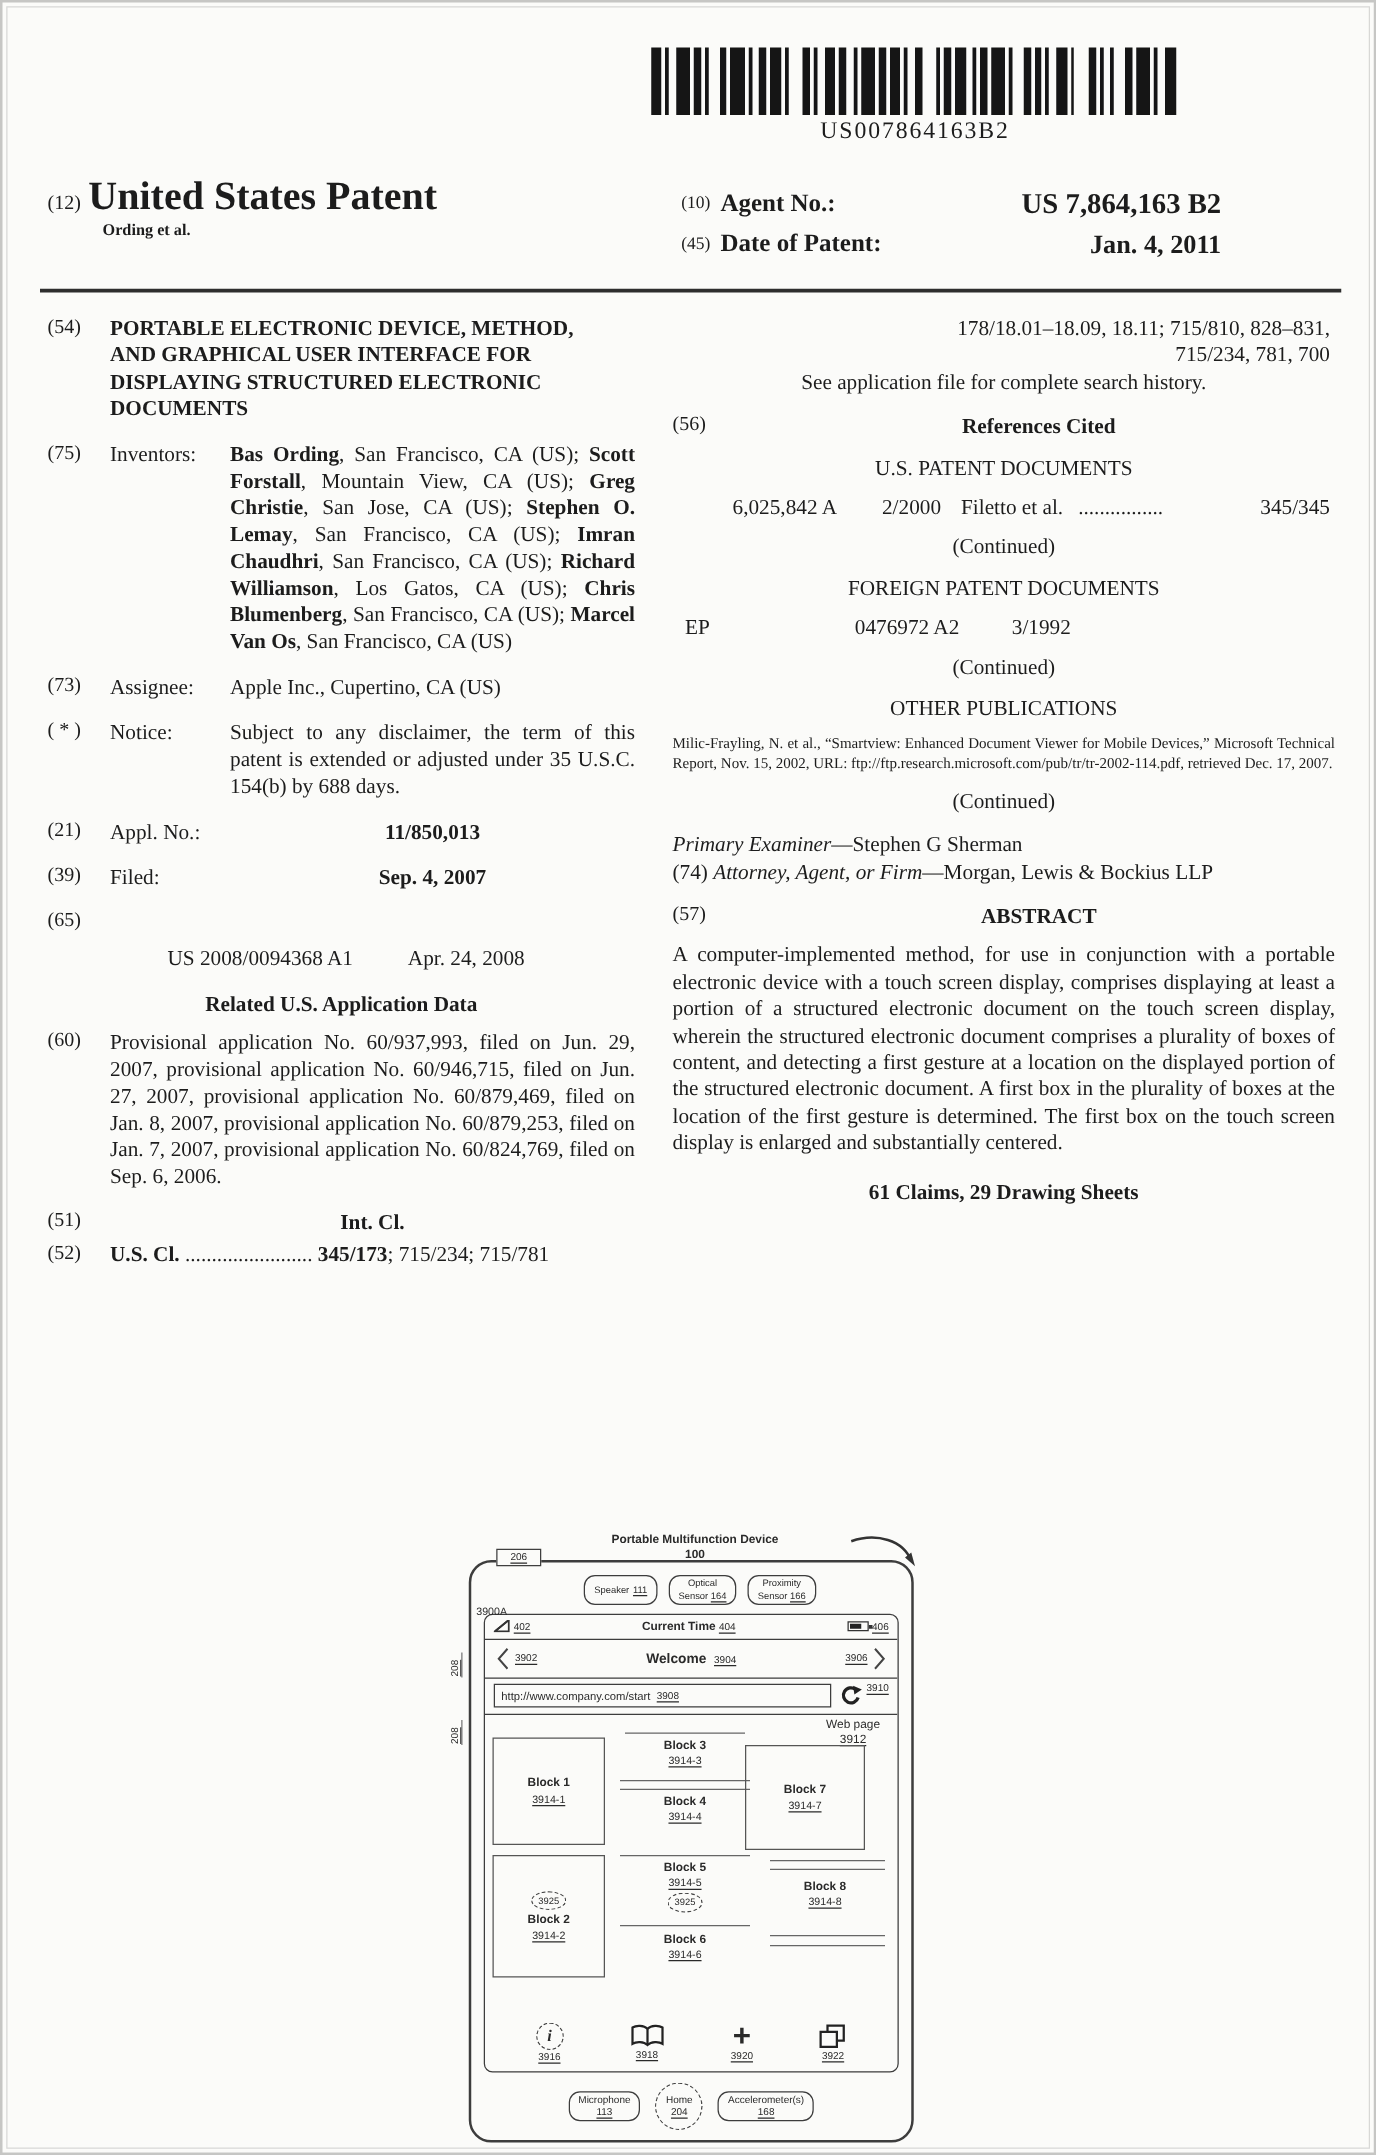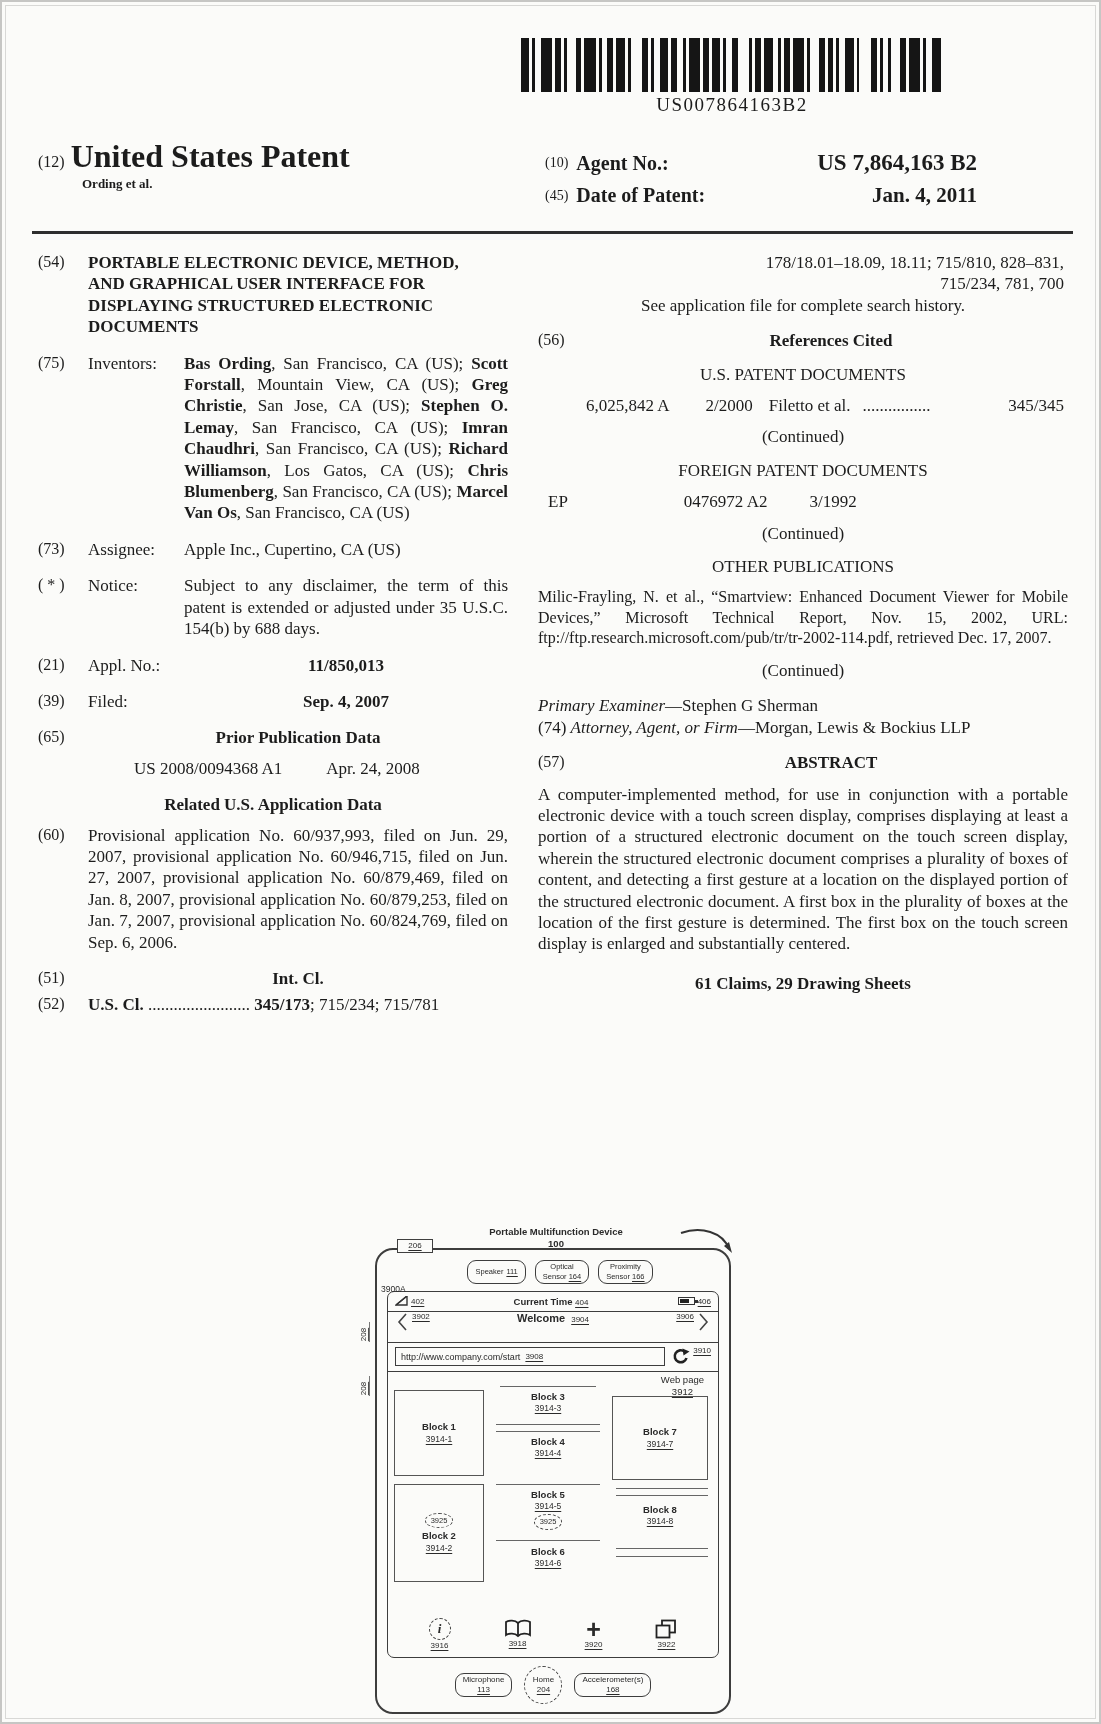--- a/index.html
+++ b/index.html
@@ -65,21 +65,21 @@
              font-size:7.5px; text-align:center; line-height:1.3; }
   .screen { flex:1; border:1.8px solid #3d3d3d; border-radius:7px; display:flex;
             flex-direction:column; overflow:hidden; }
   .statusbar { height:20px; border-bottom:1.5px solid #3d3d3d; display:flex;
                align-items:center; padding:0 7px; font-size:8px; gap:3px; }
   .statusbar .mid { flex:1; text-align:center; font-size:9.5px; font-weight:bold; }
   .battery { width:17px; height:8px; border:1.2px solid #333; position:relative; margin-left:auto; }
   .battery i { position:absolute; left:1px; top:1px; bottom:1px; width:60%; background:#222; }
   .battery::after { content:""; position:absolute; right:-4px; top:1.5px; width:3px; height:3.5px; background:#333; }
   .navbar { height:31px; border-bottom:1.5px solid #3d3d3d; display:flex;
-            align-items:flex-start; padding:0 9px; font-size:8px; }
+            align-items:center; padding:0 9px; font-size:8px; }
   .navbar .pagename { flex:1; text-align:center; font-size:11px; font-weight:bold; }
   .urlbar { height:29px; border-bottom:1.5px solid #3d3d3d; display:flex;
             align-items:center; padding:0 7px; gap:6px; font-size:8px; }
   .urlbox { flex:1; border:1.5px solid #3d3d3d; height:19px; display:flex;
             align-items:center; padding:0 5px; gap:5px; font-size:9px; white-space:nowrap; }
   .content { flex:1; position:relative; font-size:9.5px; }
   .webpage-lbl { position:absolute; top:2px; right:14px; text-align:center; font-size:9.5px; line-height:1.3; }
   .blockbox { position:absolute; border:1.5px solid #555; display:flex; flex-direction:column;
               align-items:center; justify-content:center; gap:2px; }
   .btxt { position:absolute; width:100%; text-align:center; line-height:1.35; }
@@ -243,21 +243,20 @@
       </div>
 
       <div class="sec row3">
         <span class="code">(39)</span>
         <span>Filed:</span>
         <span class="b">Sep. 4, 2007</span>
       </div>
 
       <div class="sec row2 small-gap">
         <span class="code">(65)</span>
-        <span class="heading">Prior Publication Data</span>
       </div>
       <div class="sec row2">
         <span></span>
         <span><span style="margin-left:46px">US 2008/0094368 A1</span><span style="margin-left:44px">Apr. 24, 2008</span></span>
       </div>
 
       <div class="sec heading small-gap">Related U.S. Application Data</div>
 
       <div class="sec row2">
         <span class="code">(60)</span>
@@ -301,21 +300,21 @@
 
       <div class="ctr" style="margin-bottom:10px">FOREIGN PATENT DOCUMENTS</div>
       <div style="display:flex; padding:0 4px 0 10px; margin-bottom:10px">
         <span>EP</span>
         <span style="margin-left:116px">0476972  A2</span>
         <span style="margin-left:42px">3/1992</span>
       </div>
       <div class="ctr" style="margin-bottom:12px">(Continued)</div>
 
       <div class="ctr" style="margin-bottom:10px">OTHER PUBLICATIONS</div>
-      <div class="just" style="font-size:16px; margin-bottom:12px">Milic-Frayling, N. et al., “Smartview: Enhanced Document Viewer for Mobile Devices,” Microsoft Technical Report, Nov. 15, 2002, URL: ftp://ftp.research.microsoft.com/pub/tr/tr-2002-114.pdf, retrieved Dec. 17, 2007.</div>
+      <div class="just" style="font-size:12px; margin-bottom:12px">Milic-Frayling, N. et al., “Smartview: Enhanced Document Viewer for Mobile Devices,” Microsoft Technical Report, Nov. 15, 2002, URL: ftp://ftp.research.microsoft.com/pub/tr/tr-2002-114.pdf, retrieved Dec. 17, 2007.</div>
       <div class="ctr" style="margin-bottom:14px">(Continued)</div>
 
       <div><span style="font-style: italic;">Primary Examiner</span><span>—Stephen G Sherman</span></div>
       <div style="margin-bottom:14px"><span>(74) </span><span style="font-style: italic;">Attorney, Agent, or Firm</span><span>—Morgan, Lewis &amp; Bockius LLP</span></div>
 
       <div class="row2" style="grid-template-columns:56px 1fr; margin-bottom:10px">
         <span class="code">(57)</span>
         <span class="heading">ABSTRACT</span>
       </div>
       <div class="just" style="margin-bottom:18px">A computer-implemented method, for use in conjunction with a portable electronic device with a touch screen display, comprises displaying at least a portion of a structured electronic document on the touch screen display, wherein the structured electronic document comprises a plurality of boxes of content, and detecting a first gesture at a location on the displayed portion of the structured electronic document. A first box in the plurality of boxes at the location of the first gesture is determined. The first box on the touch screen display is enlarged and substantially centered.</div>
@@ -430,21 +429,21 @@
             <div class="bl">Block 5</div>
             <div class="bn u">3914-5</div>
             <div style="margin-top:1px"><span class="oval">3925</span></div>
           </div>
           <div class="fl" style="left:108px; width:104px; top:168px"></div>
           <div class="btxt" style="left:104px; width:112px; top:174px">
             <div class="bl">Block 6</div>
             <div class="bn u">3914-6</div>
           </div>
 
-          <div class="blockbox" style="left:224px; top:24px; width:96px; height:84px">
+          <div class="blockbox" style="left:208px; top:24px; width:96px; height:84px">
             <span class="bl">Block 7</span>
             <span class="bn u">3914-7</span>
           </div>
           <div class="fl" style="left:228px; width:92px; top:116px"></div>
           <div class="fl" style="left:228px; width:92px; top:123px"></div>
           <div class="btxt" style="left:222px; width:100px; top:132px">
             <div class="bl">Block 8</div>
             <div class="bn u">3914-8</div>
           </div>
           <div class="fl" style="left:228px; width:92px; top:176px"></div>

